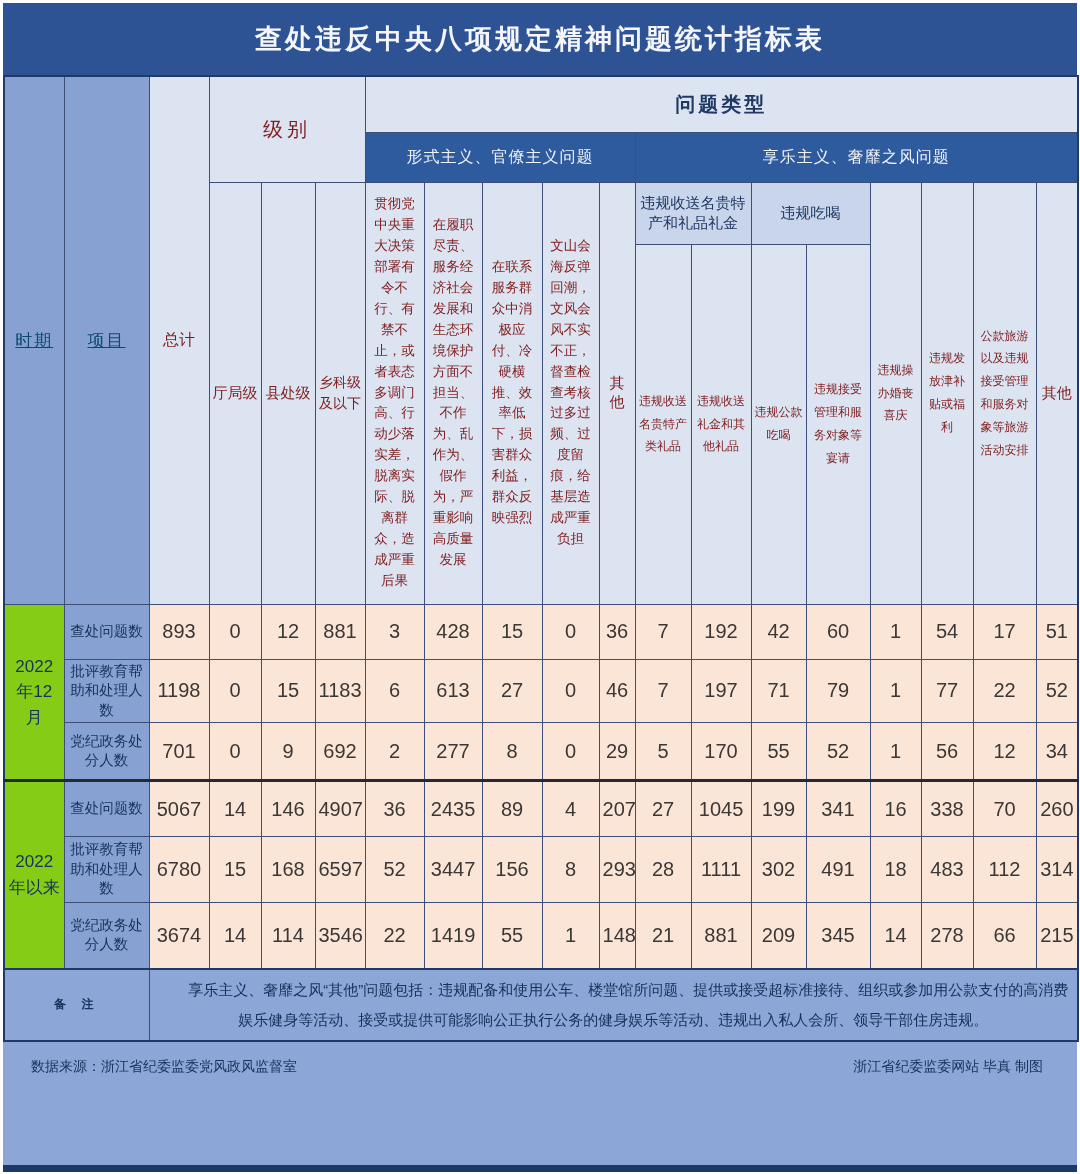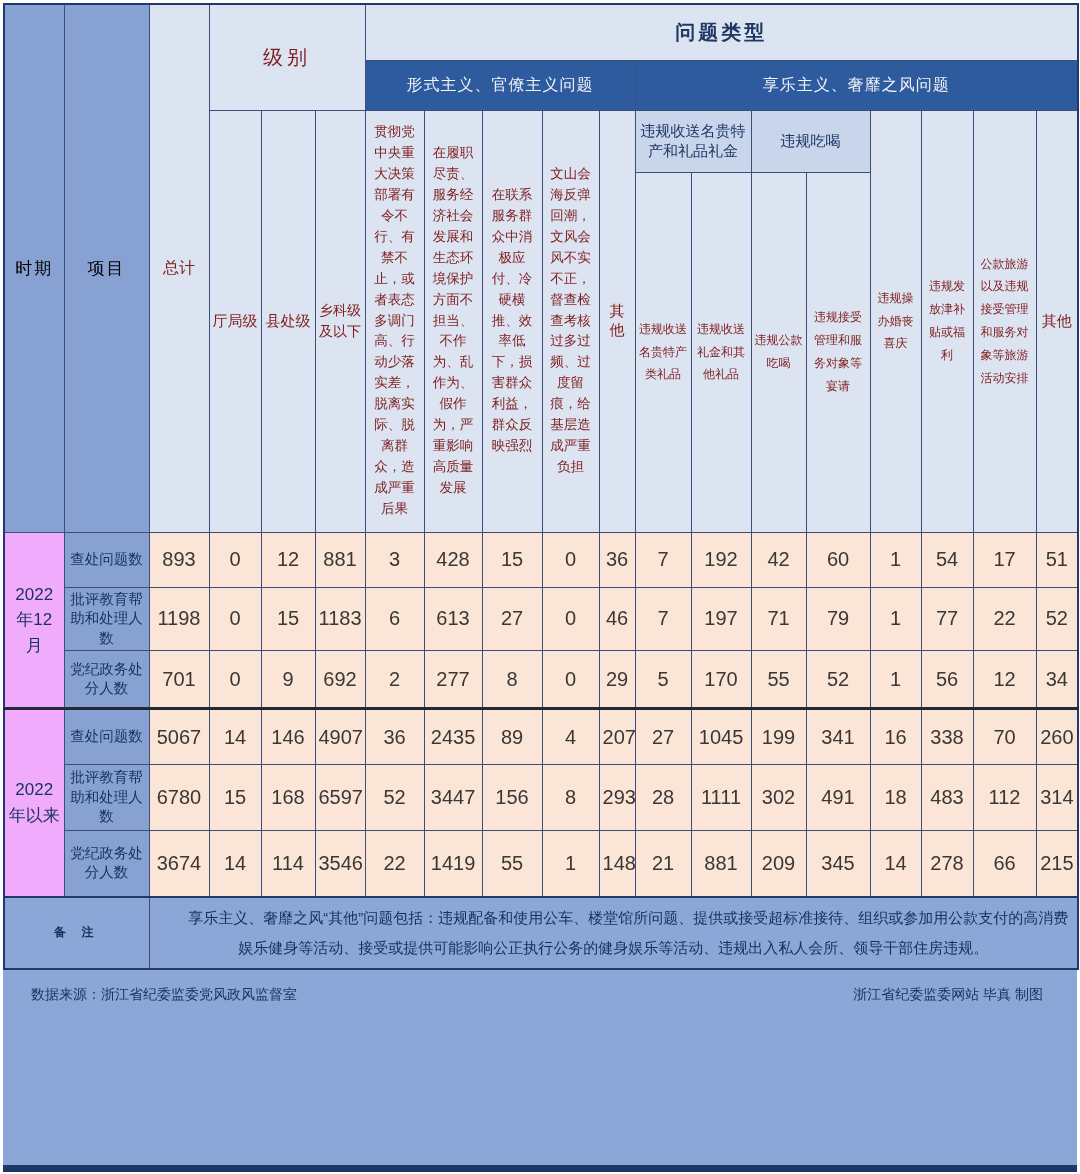--- a/index.html
+++ b/index.html
@@ -30,40 +30,40 @@
   }
   table.stat td{
     border:1px solid #3d4f78;
     text-align:center;vertical-align:middle;
     overflow:hidden;
     box-sizing:border-box;
     padding:2px 3px;
   }
   
   td.hd-light{background:#dce3f1;color:#7f1d1d;font-size:15px;}
-  td.hd-blue{background:#87a2d2;color:#000000;}
+  td.hd-blue{background:#87a2d2;color:#0c4a6e;text-decoration:underline;}
   td.hd-band{background:#2e5a9e;color:#f2f5fa;font-size:16px;letter-spacing:1px;}
   td.hd-peri{background:#c9d5ea;color:#1f3864;font-size:15px;line-height:1.35;}
   td.corner-period,td.corner-item{font-size:17px;letter-spacing:2px;}
   td.level-cell{font-size:20px;letter-spacing:4px;}
   td.ptype-cell{font-size:20px;font-weight:bold;letter-spacing:3px;color:#1f3864;}
   td.vhead{font-size:13.5px;line-height:1.55;padding:4px 5px;}
   td.vhead-sm{font-size:12px;line-height:1.9;padding:4px 6px;}
   td.other-head{font-size:15px;}
   
   td.num{
     background:#fbe5d7;color:#3b3734;
     font-size:20px;border:1px solid #3f3f3f;
   }
   td.row-label{
     background:#87a2d2;color:#17335c;
     font-size:14.5px;line-height:1.35;border:1px solid #3f3f3f;
   }
   td.period-cell{
-    background:#f0abfc;color:#17335c;
+    background:#84cc16;color:#17335c;
     font-size:17px;line-height:1.5;border:1px solid #3f3f3f;
   }
   tr.block-sep td{border-top:3px solid #222a38;}
   
   tr.remark-row td{border-top:2px solid #1f3a66;background:#8ca7d7;}
   td.remark-label{font-size:12px;font-weight:bold;letter-spacing:6px;}
   td.remark-text{
     text-align:left;font-size:15px;line-height:1.95;
     padding:8px 30px 8px 26px;text-indent:2em;color:#15315a;
   }
@@ -73,20 +73,23 @@
     padding:16px 34px 8px 28px;box-sizing:border-box;
     font-size:14px;color:#16325a;
   }
   .bottom-strip{flex:0 0 7px;background:#1d3766;}
 </style>
 </head>
 <body>
 
 <div class="page">
 
+  <div class="title-bar">
+    <h1>查处违反中央八项规定精神问题统计指标表</h1>
+  </div>
 
   <table class="stat">
     <colgroup>
       <col style="width:60px">
         <col style="width:85px">
         <col style="width:60px">
       <col style="width:52px">
         <col style="width:54px">
         <col style="width:50px">
       <col style="width:59px">

